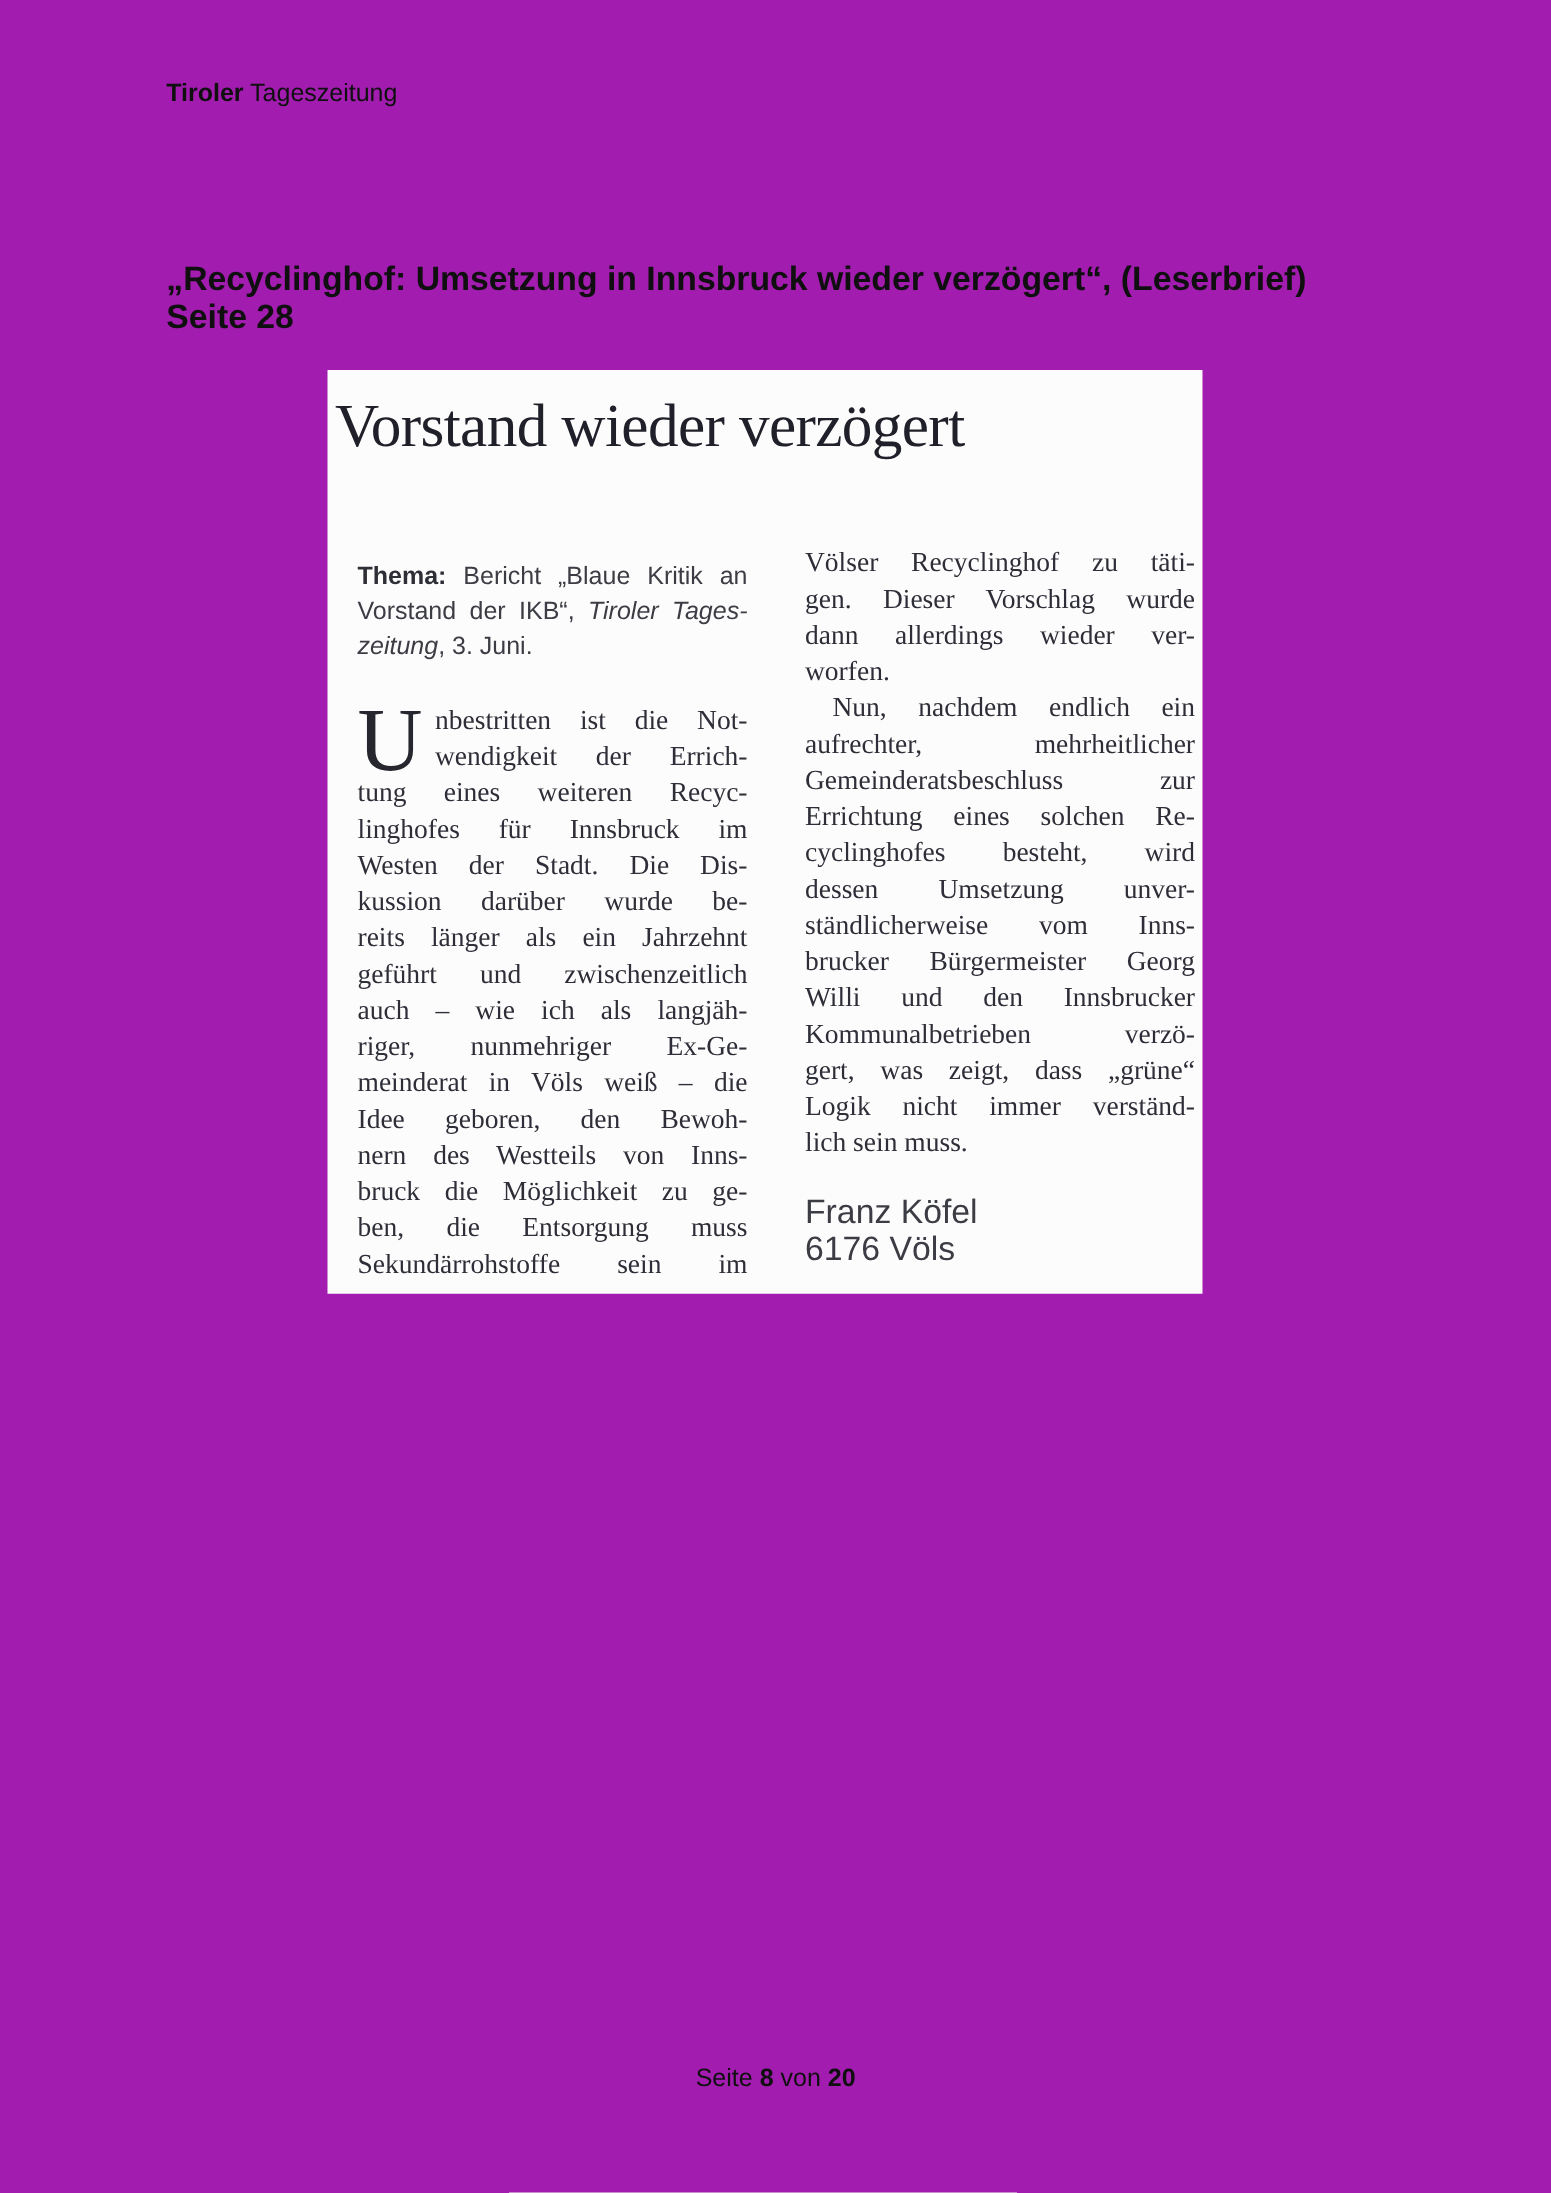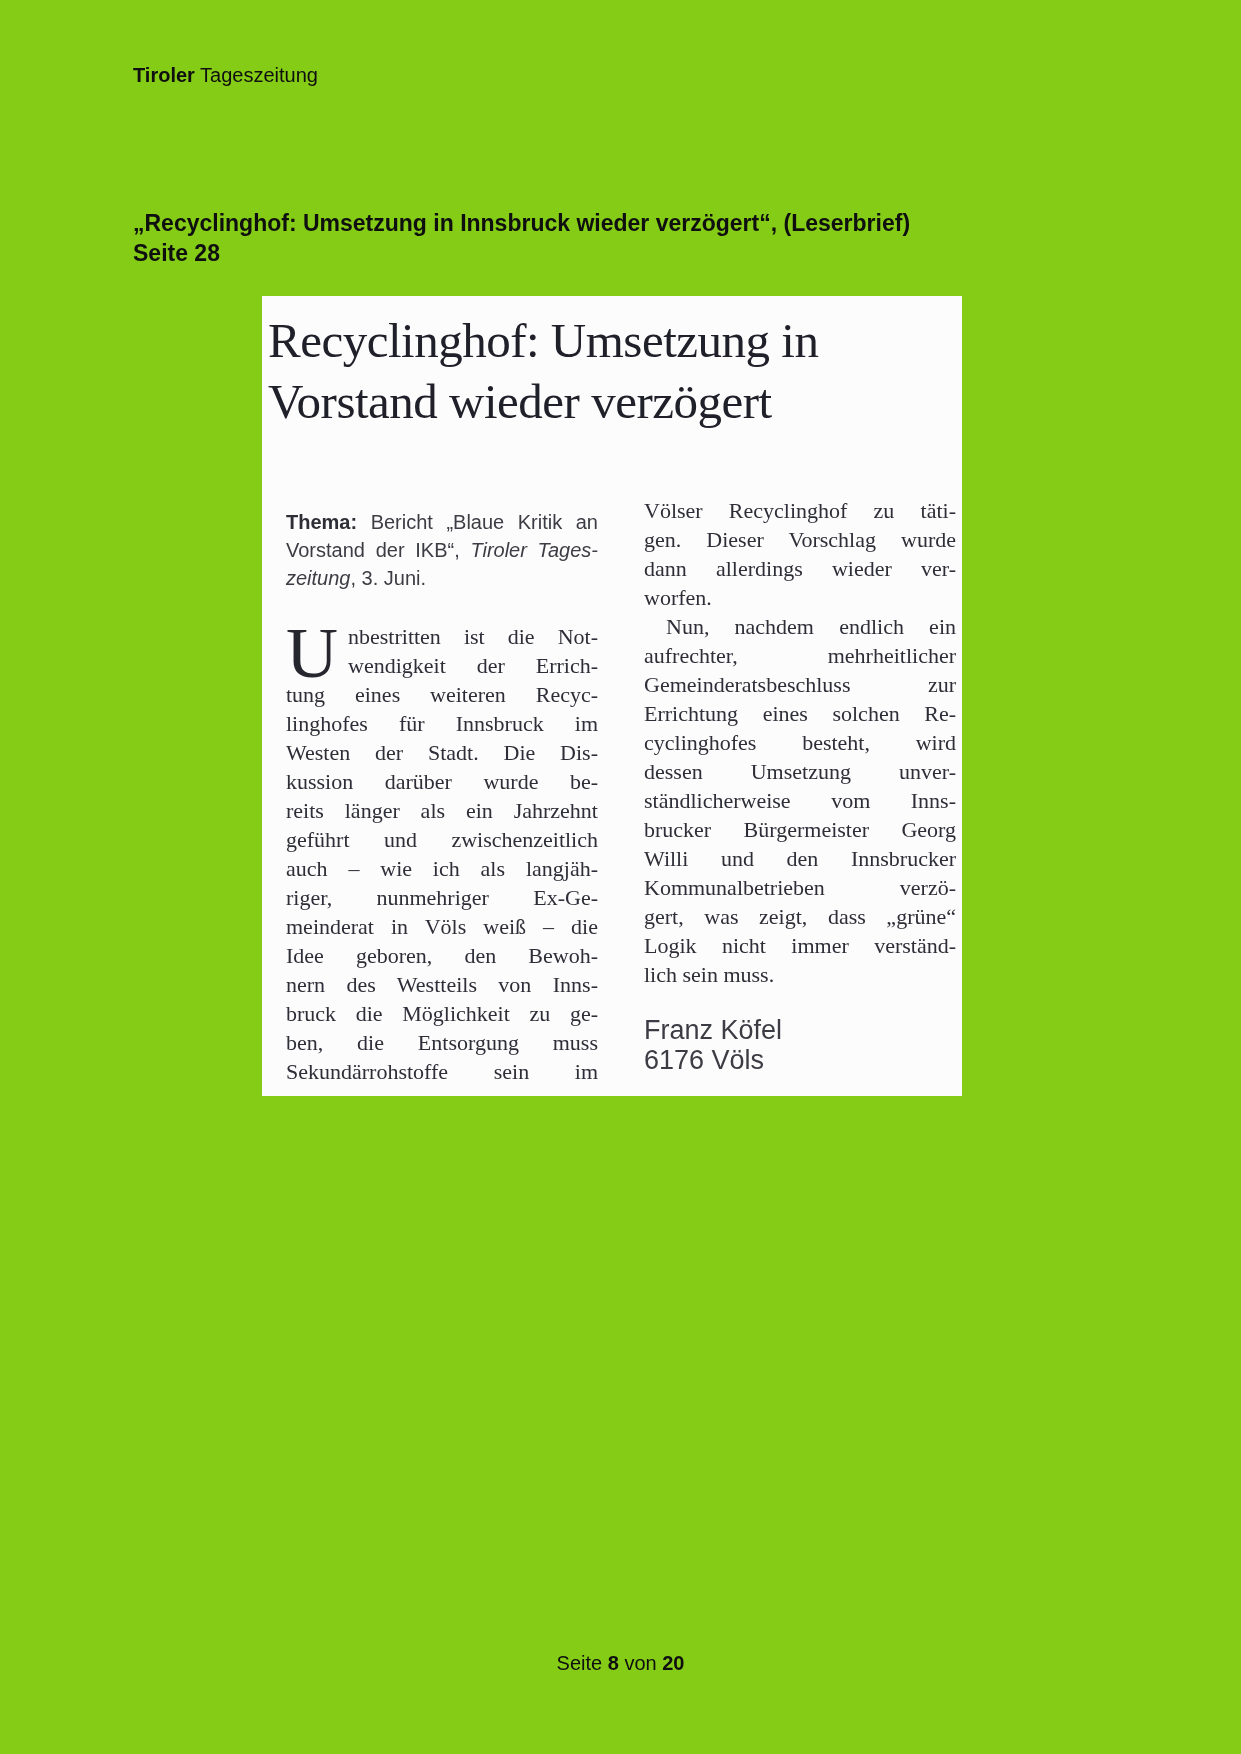--- a/index.html
+++ b/index.html
@@ -1,28 +1,28 @@
 <!DOCTYPE html>
 <html lang="de"><head>
 <meta charset="utf-8">
 <style>
   html,body { margin:0; padding:0; background:#e8e8e8; }
   .page {
     position:relative; width:1241px; height:1754px; margin:0 auto;
-    background:#84cc16; overflow:hidden;
+    background:#a21caf; overflow:hidden;
     font-family:"Liberation Sans", sans-serif; color:#111;
   }
   .brand {
     position:absolute; left:133px; top:62px;
     font-size:20px; line-height:26px; white-space:pre; color:#0f0f0f;
   }
   .brand .b { font-weight:bold; }
   .meta-title {
     position:absolute; left:133px; top:208px; width:940px;
-    font-size:23px; line-height:30px; font-weight:bold; color:#0f0f0f;
+    font-size:27px; line-height:30px; font-weight:bold; color:#0f0f0f;
   }
   .article {
     position:absolute; left:262px; top:296px; width:700px;
     background:#fcfcfc; padding:4px 0 10px 0;
   }
   .headline {
     margin:10px 0 0 6px;
     font-family:"Liberation Serif", serif; font-weight:normal;
     font-size:49px; line-height:61px; color:#20202a;
     letter-spacing:-0.5px;
@@ -69,21 +69,20 @@
 
   <div class="brand"><span class="b">Tiroler</span><span> Tageszeitung</span></div>
 
   <div class="meta-title">
     <div>„Recyclinghof: Umsetzung in Innsbruck wieder verzögert“, (Leserbrief)</div>
     <div>Seite 28</div>
   </div>
 
   <div class="article">
     <div class="headline">
-        <div>Recyclinghof: Umsetzung in</div>
         <div>Vorstand wieder verzögert</div>
       </div>
 
     <div class="columns">
       <div class="col">
         <div class="thema">
             <div class="line"><span class="b">Thema:</span><span> Bericht „Blaue Kritik an</span></div>
             <div class="line"><span>Vorstand der IKB“, </span><span class="it">Tiroler Tages-</span></div>
             <div class="line last"><span class="it">zeitung</span><span>, 3. Juni.</span></div>
           </div>

